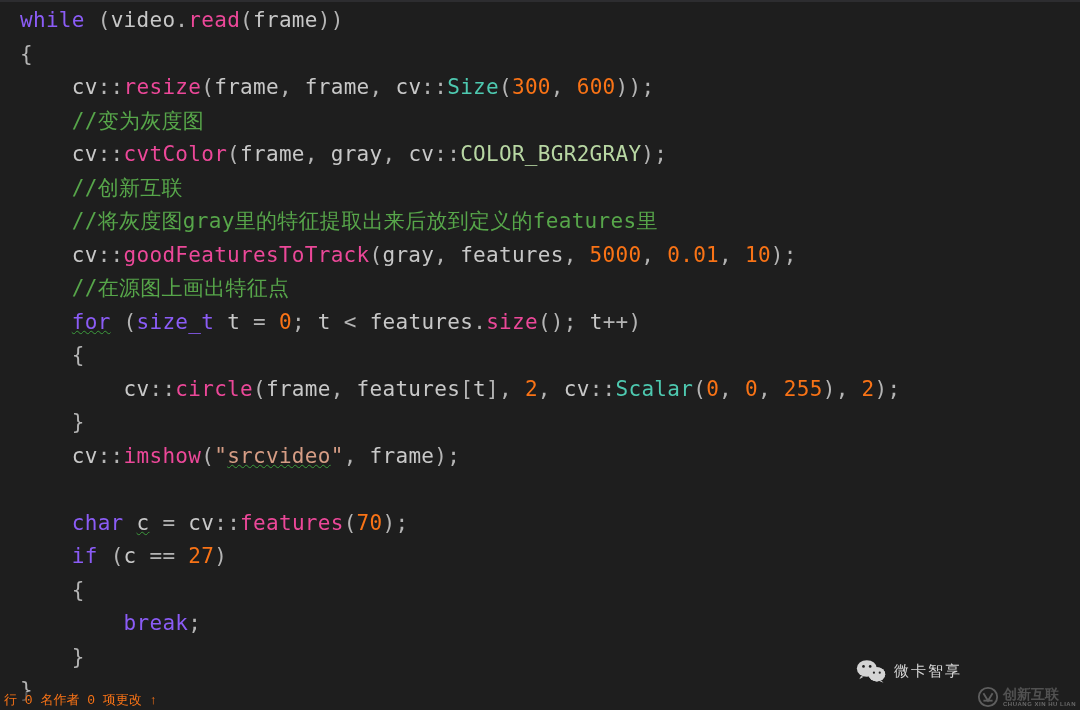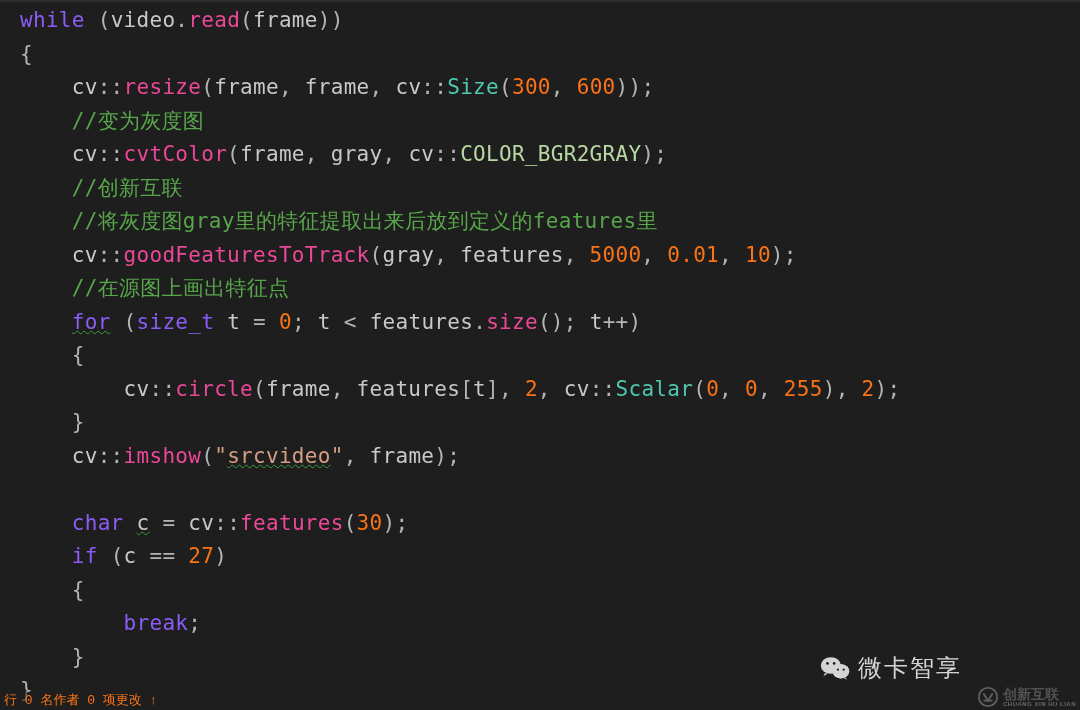--- a/index.html
+++ b/index.html
@@ -68,21 +68,21 @@
     bottom: 26px;
     display: flex;
     align-items: center;
     gap: 8px;
     color: #e8e8e8;
     opacity: 0.9;
     pointer-events: none;
   }
   .wm-wechat .lbl {
     font-family: "Microsoft YaHei", sans-serif;
-    font-size: 24px;
+    font-size: 15px;
     letter-spacing: 2px;
   }
   .wm-logo {
     position: absolute;
     right: 4px;
     bottom: 2px;
     display: flex;
     align-items: center;
     gap: 4px;
     color: #555;
@@ -117,21 +117,21 @@
     <span class="cmt">//创新互联</span>
     <span class="cmt">//将灰度图gray里的特征提取出来后放到定义的features里</span>
     <span class="var">cv</span><span class="op">::</span><span class="fn">goodFeaturesToTrack</span><span class="op">(</span><span class="var">gray</span><span class="op">,</span> <span class="var">features</span><span class="op">,</span> <span class="num">5000</span><span class="op">,</span> <span class="num">0.01</span><span class="op">,</span> <span class="num">10</span><span class="op">);</span>
     <span class="cmt">//在源图上画出特征点</span>
     <span class="kw squig">for</span> <span class="op">(</span><span class="kw">size_t</span> <span class="var">t</span> <span class="op">=</span> <span class="num">0</span><span class="op">;</span> <span class="var">t</span> <span class="op">&lt;</span> <span class="var">features</span><span class="op">.</span><span class="fn">size</span><span class="op">();</span> <span class="var">t</span><span class="op">++)</span>
     <span class="op">{</span>
         <span class="var">cv</span><span class="op">::</span><span class="fn">circle</span><span class="op">(</span><span class="var">frame</span><span class="op">,</span> <span class="var">features</span><span class="op">[</span><span class="var">t</span><span class="op">],</span> <span class="num">2</span><span class="op">,</span> <span class="var">cv</span><span class="op">::</span><span class="cls">Scalar</span><span class="op">(</span><span class="num">0</span><span class="op">,</span> <span class="num">0</span><span class="op">,</span> <span class="num">255</span><span class="op">),</span> <span class="num">2</span><span class="op">);</span>
     <span class="op">}</span>
     <span class="var">cv</span><span class="op">::</span><span class="fn">imshow</span><span class="op">(</span><span class="str">"<span class="squig">srcvideo</span>"</span><span class="op">,</span> <span class="var">frame</span><span class="op">);</span>
 
-    <span class="kw">char</span> <span class="var squig">c</span> <span class="op">=</span> <span class="var">cv</span><span class="op">::</span><span class="fn">features</span><span class="op">(</span><span class="num">30</span><span class="op">);</span>
+    <span class="kw">char</span> <span class="var squig">c</span> <span class="op">=</span> <span class="var">cv</span><span class="op">::</span><span class="fn">features</span><span class="op">(</span><span class="num">70</span><span class="op">);</span>
     <span class="kw">if</span> <span class="op">(</span><span class="var">c</span> <span class="op">==</span> <span class="num">27</span><span class="op">)</span>
     <span class="op">{</span>
         <span class="kw">break</span><span class="op">;</span>
     <span class="op">}</span>
 <span class="op">}</span></pre>
 
   <div class="status-bar">行 0  名作者    0  项更改    ↑</div>
 
   <div class="wm-wechat">
     <svg width="30" height="26" viewBox="0 0 36 30">

